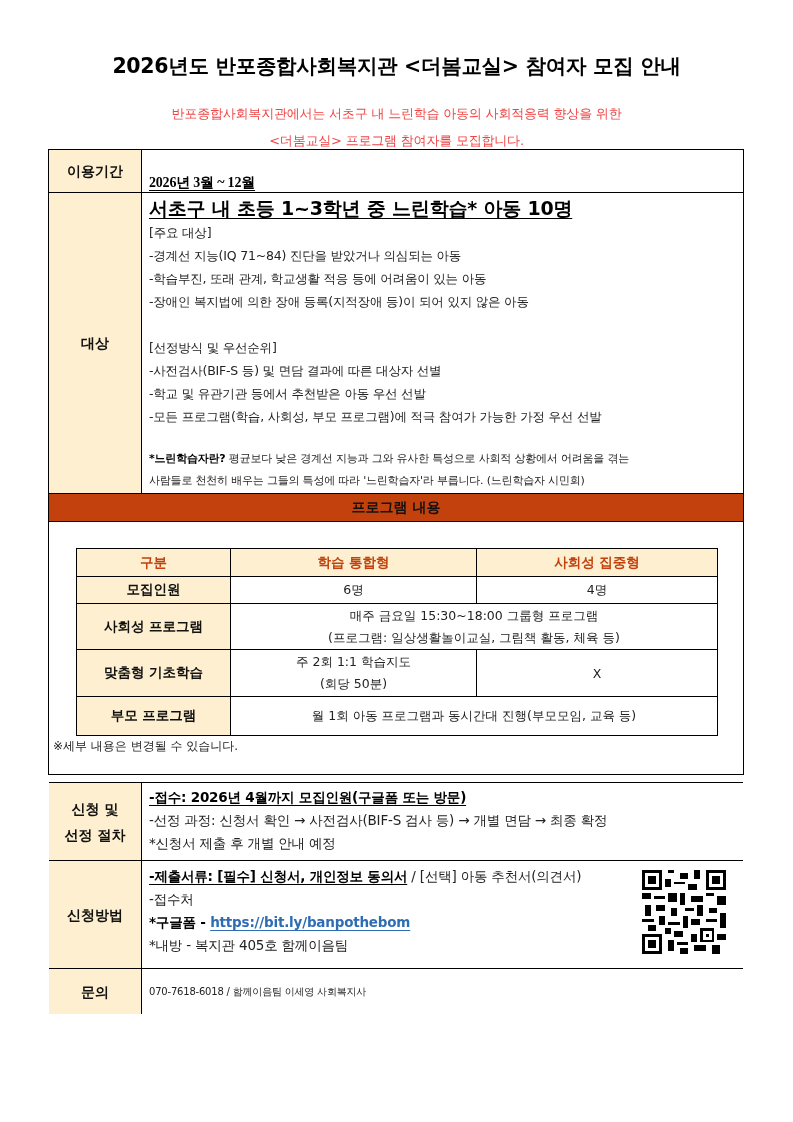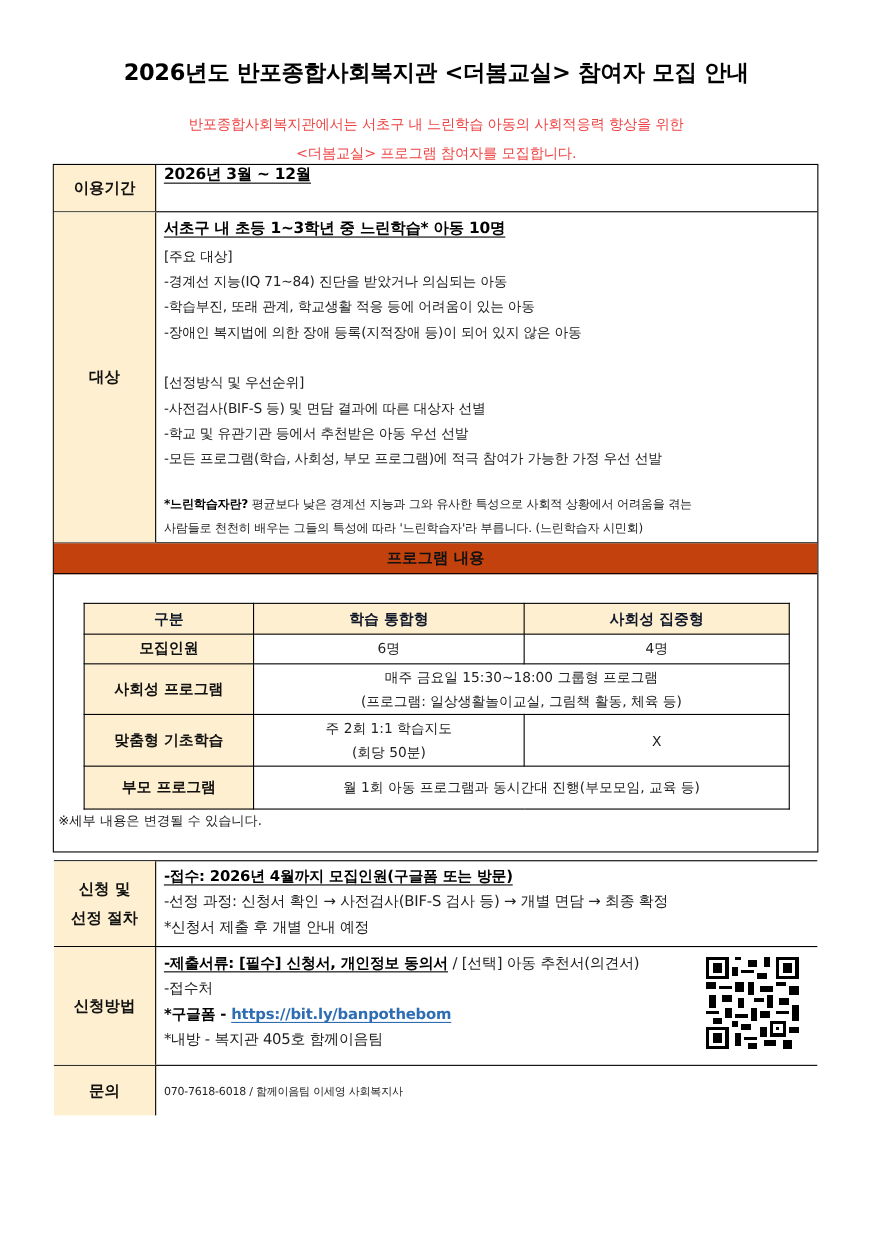--- a/index.html
+++ b/index.html
@@ -41,49 +41,49 @@
     position: absolute; left: 0; width: 100%; background: #c2410c;
     border-bottom: 1px solid #000; box-sizing: border-box;
     display: flex; align-items: center; justify-content: center;
     font-weight: bold; font-size: 14px;
   }
   table.inner {
     position: absolute; left: 27px; top: 398px; width: 642px;
     border-collapse: collapse; font-size: 12.5px; color: #222;
   }
   table.inner td, table.inner th { border: 1px solid #000; text-align: center; padding: 0; }
-  table.inner th { background: #fdefcf; font-weight: bold; font-size: 13.5px; color: #0f172a; height: 27px; border-bottom: 1.5px solid #000; }
+  table.inner th { background: #fdefcf; font-weight: bold; font-size: 13.5px; color: #c2410c; height: 27px; border-bottom: 1.5px solid #000; }
   table.inner td.h { background: #fdefcf; font-weight: bold; font-size: 13.5px; color: #111; width: 153px; }
   table.inner td .l { line-height: 22px; }
   .note { position: absolute; left: 4px; top: 588px; font-size: 12px; color: #222; }
   .link { color: #2e6db4; font-weight: bold; text-decoration: underline; text-underline-offset: 3px; }
   .qr { position: absolute; right: 16px; top: 9px; width: 86px; height: 84px; }
 </style>
 </head>
 <body>
 
 <div class="title">2026년도 반포종합사회복지관 &lt;더봄교실&gt; 참여자 모집 안내</div>
 <div class="intro">
   <div>반포종합사회복지관에서는 서초구 내 느린학습 아동의 사회적응력 향상을 위한</div>
   <div>&lt;더봄교실&gt; 프로그램 참여자를 모집합니다.</div>
 </div>
 
 <div class="outer">
 
   <div class="row" style="top:0;height:43px;">
     <div class="lbl">이용기간</div>
-    <div class="cnt" style="display:flex;align-items:flex-start;">
+    <div class="cnt" style="display:flex;align-items:flex-end;font-family:Liberation Serif, serif;">
       <span class="b u" style="font-size:14px;">2026년 3월 ~ 12월</span>
     </div>
   </div>
 
   <div class="row" style="top:43px;height:301px;">
     <div class="lbl">대상</div>
     <div class="cnt" style="padding-top:3px;">
-      <div class="line b u" style="font-size:14px;line-height:25px;">서초구 내 초등 1~3학년 중 느린학습* 아동 10명</div>
+      <div class="line b u" style="font-size:19px;line-height:25px;">서초구 내 초등 1~3학년 중 느린학습* 아동 10명</div>
       <div class="line">[주요 대상]</div>
       <div class="line">-경계선 지능(IQ 71~84) 진단을 받았거나 의심되는 아동</div>
       <div class="line">-학습부진, 또래 관계, 학교생활 적응 등에 어려움이 있는 아동</div>
       <div class="line">-장애인 복지법에 의한 장애 등록(지적장애 등)이 되어 있지 않은 아동</div>
       <div class="line" style="height:23px;"></div>
       <div class="line">[선정방식 및 우선순위]</div>
       <div class="line">-사전검사(BIF-S 등) 및 면담 결과에 따른 대상자 선별</div>
       <div class="line">-학교 및 유관기관 등에서 추천받은 아동 우선 선발</div>
       <div class="line">-모든 프로그램(학습, 사회성, 부모 프로그램)에 적극 참여가 가능한 가정 우선 선발</div>
       <div class="line" style="height:20px;"></div>

